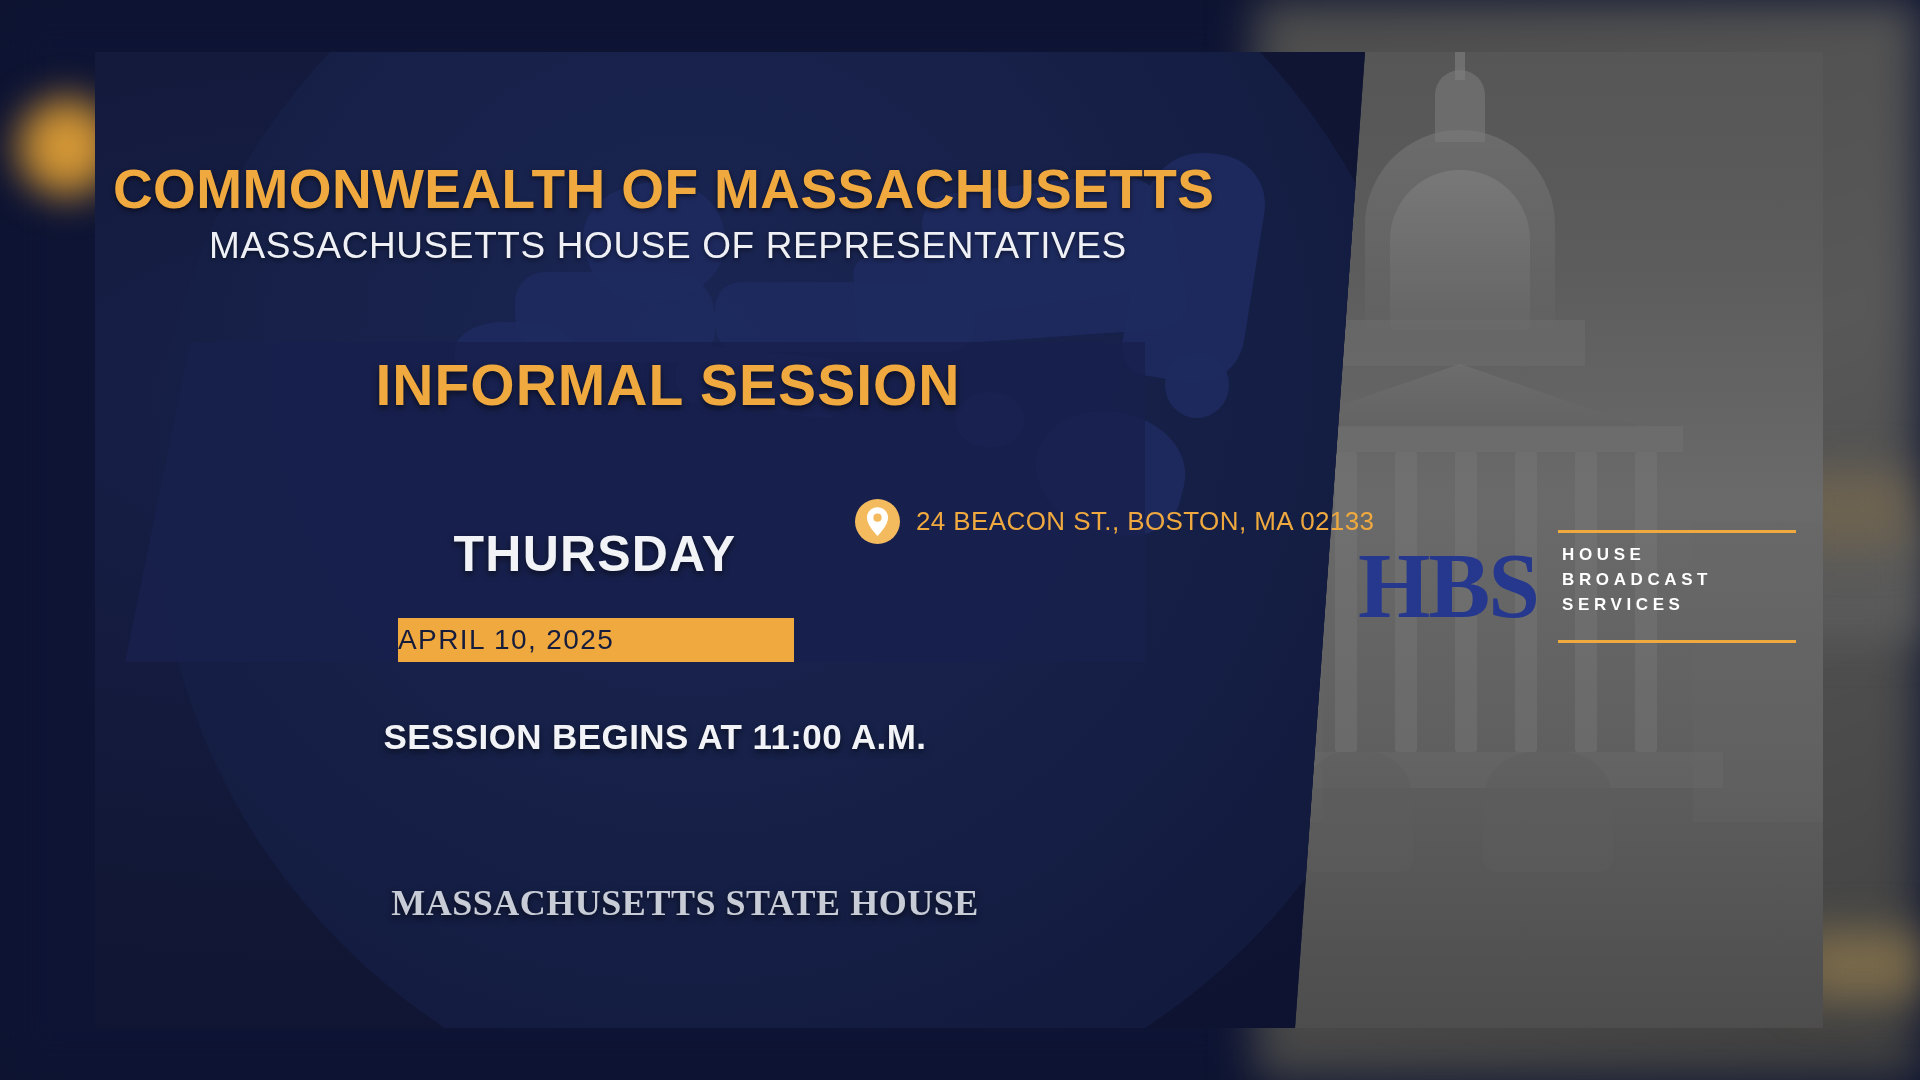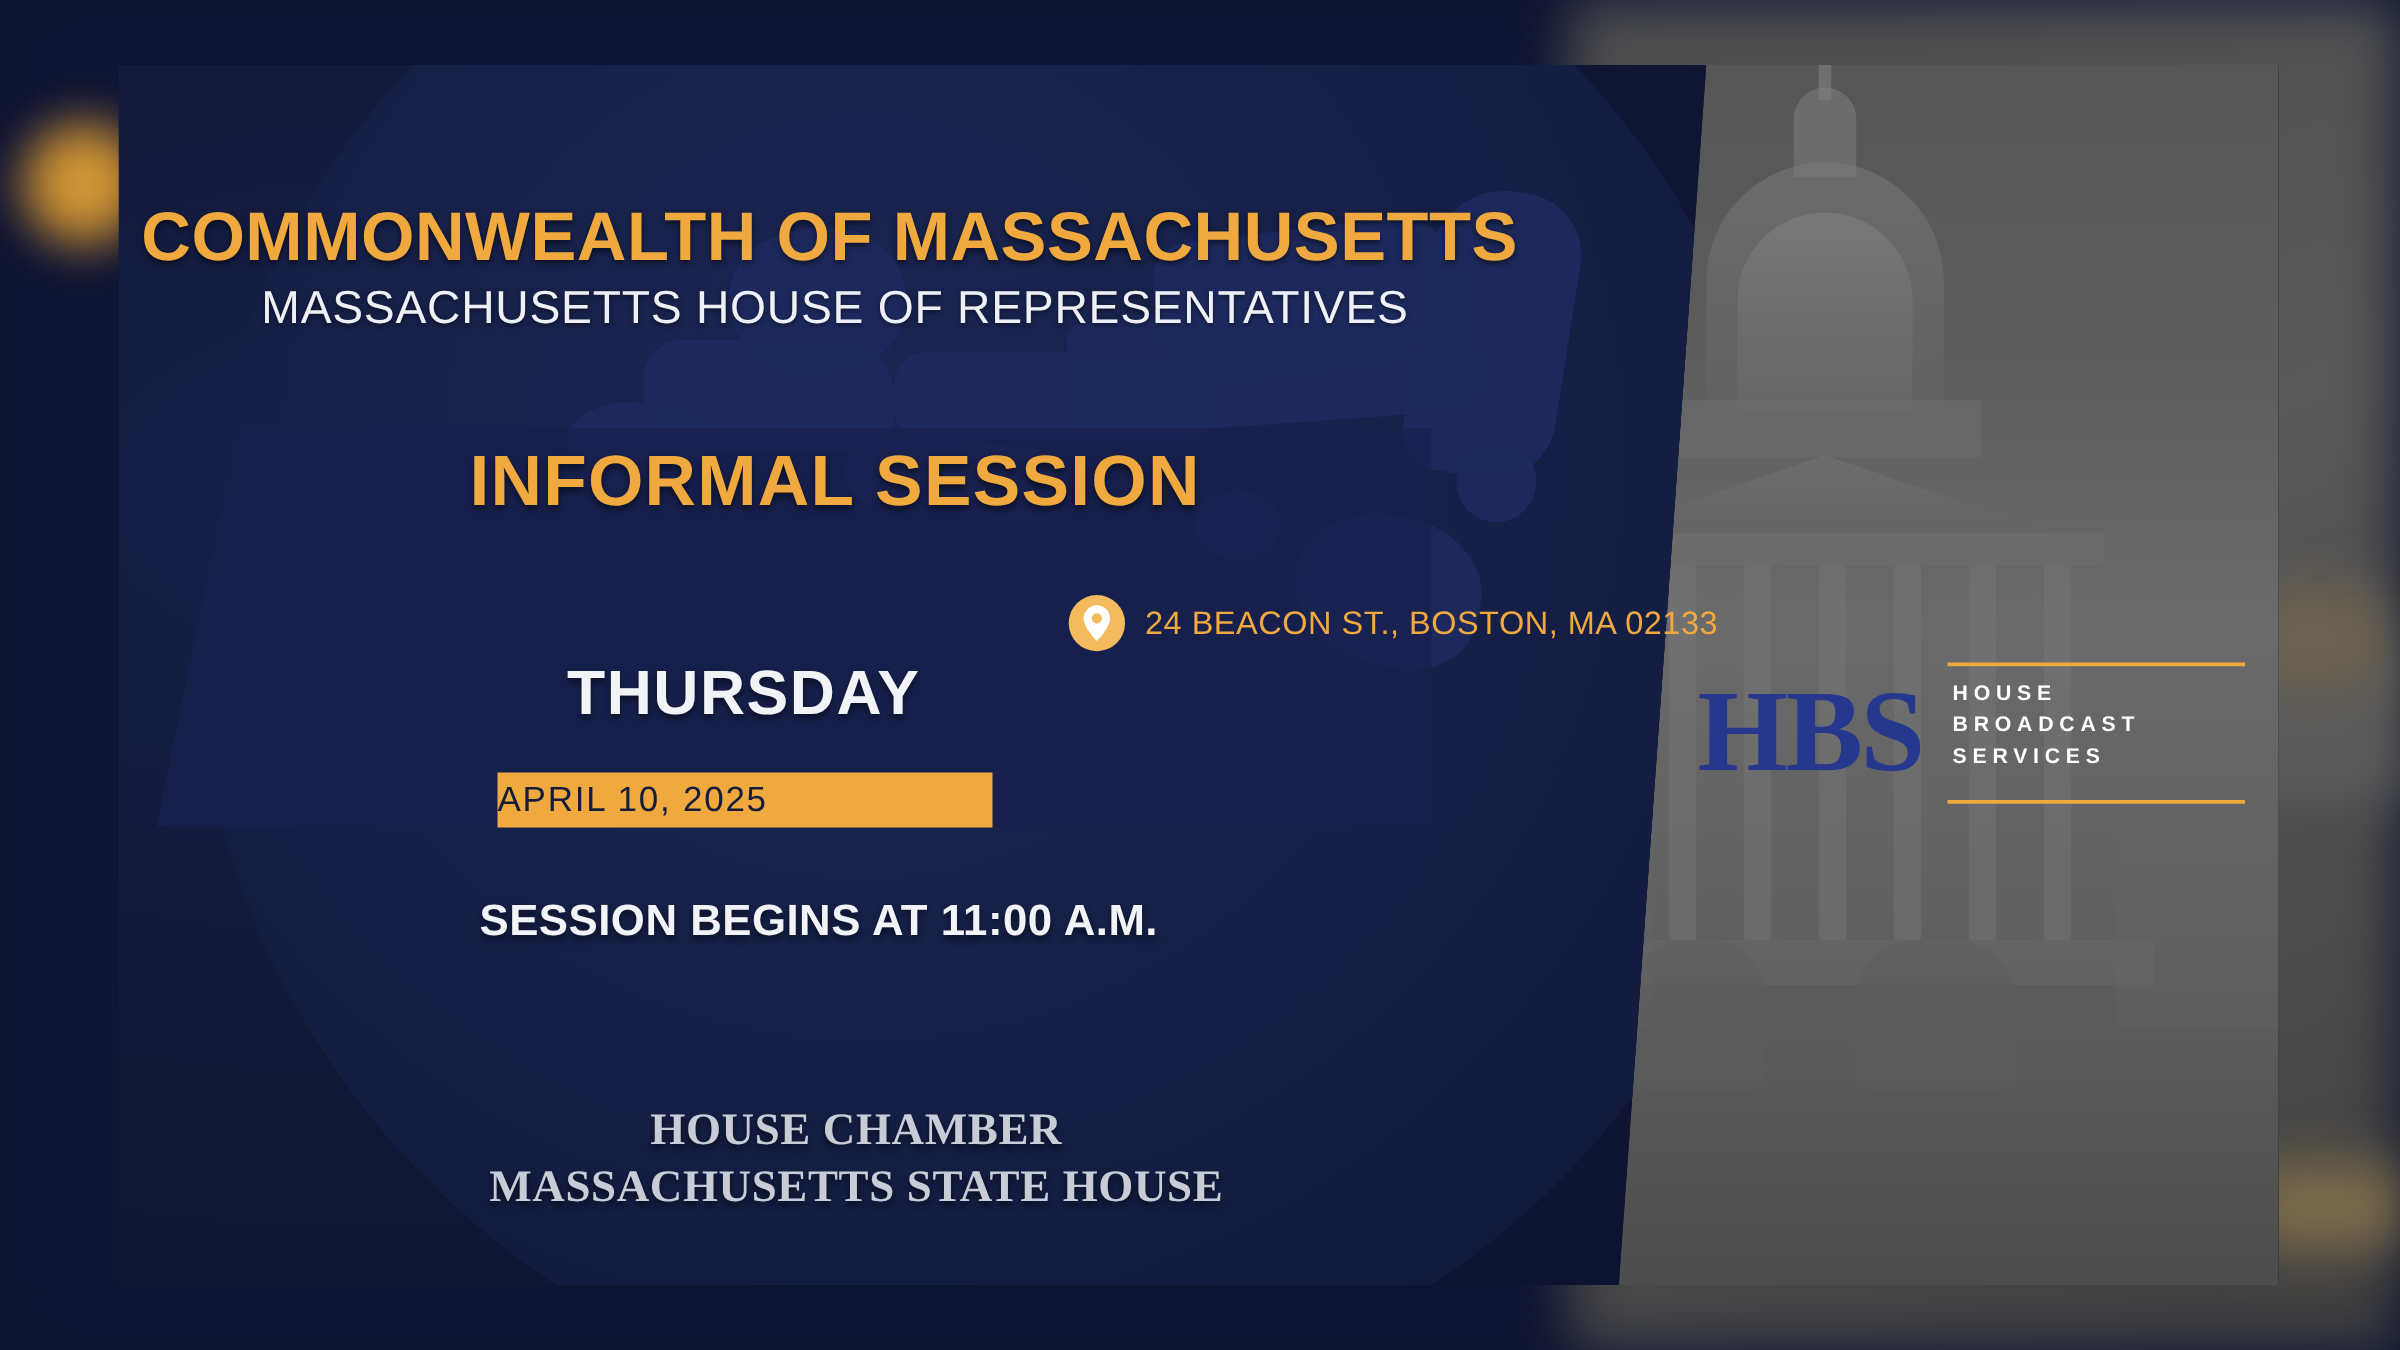--- a/index.html
+++ b/index.html
@@ -72,21 +72,21 @@
   .content{position:absolute;inset:0;}
   .t{position:absolute;white-space:nowrap;}
 
   .title{left:18px;top:105px;width:1110px;text-align:left;color:#efa93f;font-size:55px;font-weight:bold;
      letter-spacing:.4px;font-family:"Liberation Sans",sans-serif;text-shadow:0 2px 5px rgba(0,0,0,.55);}
   .subtitle{left:18px;top:173px;width:1110px;text-align:center;color:#eef0f5;font-size:37px;font-weight:400;
      letter-spacing:.6px;text-shadow:0 2px 4px rgba(0,0,0,.5);}
   .sessiontype{left:18px;top:300px;width:1110px;text-align:center;color:#efa93f;font-size:57px;font-weight:bold;
      letter-spacing:1px;text-shadow:0 3px 6px rgba(0,0,0,.55);}
 
-  .addr-row{position:absolute;left:760px;top:424px;display:flex;align-items:center;gap:16px;}
+  .addr-row{position:absolute;left:760px;top:447px;display:flex;align-items:center;gap:16px;}
   .pin-badge{width:45px;height:45px;border-radius:50%;background:#f3b css;}
   .pin-badge{width:45px;height:45px;border-radius:50%;background:#f4ba5e;display:flex;align-items:center;justify-content:center;}
   .addr-text{color:#efa93f;font-size:26px;letter-spacing:.4px;}
 
   .weekday{left:265px;top:473px;width:470px;text-align:center;color:#f1f3f7;font-size:50px;font-weight:bold;
      letter-spacing:1.2px;text-shadow:0 3px 6px rgba(0,0,0,.55);}
   .datebar{position:absolute;left:303px;top:566px;width:396px;height:44px;background:#efa93f;
      display:flex;align-items:center;justify-content:flex-start;}
   .datebar span{color:#161c3c;font-size:28px;letter-spacing:1.4px;}
 
@@ -183,21 +183,20 @@
     </div>
 
     <div class="t weekday">THURSDAY</div>
     <div class="datebar">
       <span>APRIL 10, 2025</span>
     </div>
 
     <div class="t begins">SESSION BEGINS AT 11:00 A.M.</div>
 
     <div class="t venue">
-      <div>HOUSE CHAMBER</div>
       <div>MASSACHUSETTS STATE HOUSE</div>
     </div>
 
     <div class="hbs">
       <div class="hbs-mark">HBS</div>
       <div class="hbs-words">
         <div class="rule"></div>
         <div class="hbs-lines">
           <div>HOUSE</div>
           <div>BROADCAST</div>

